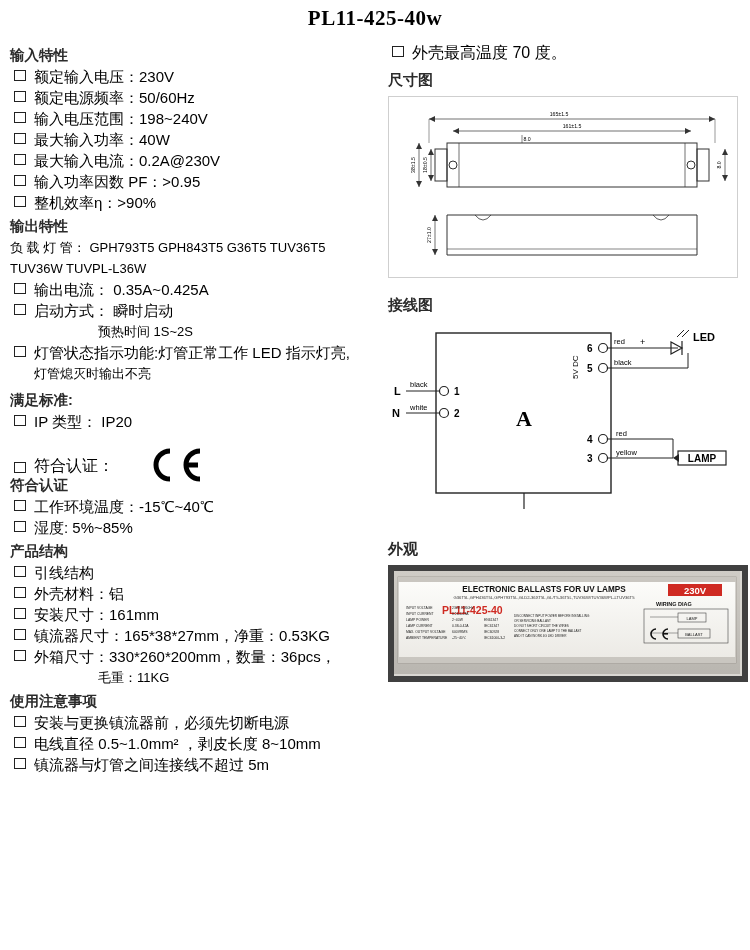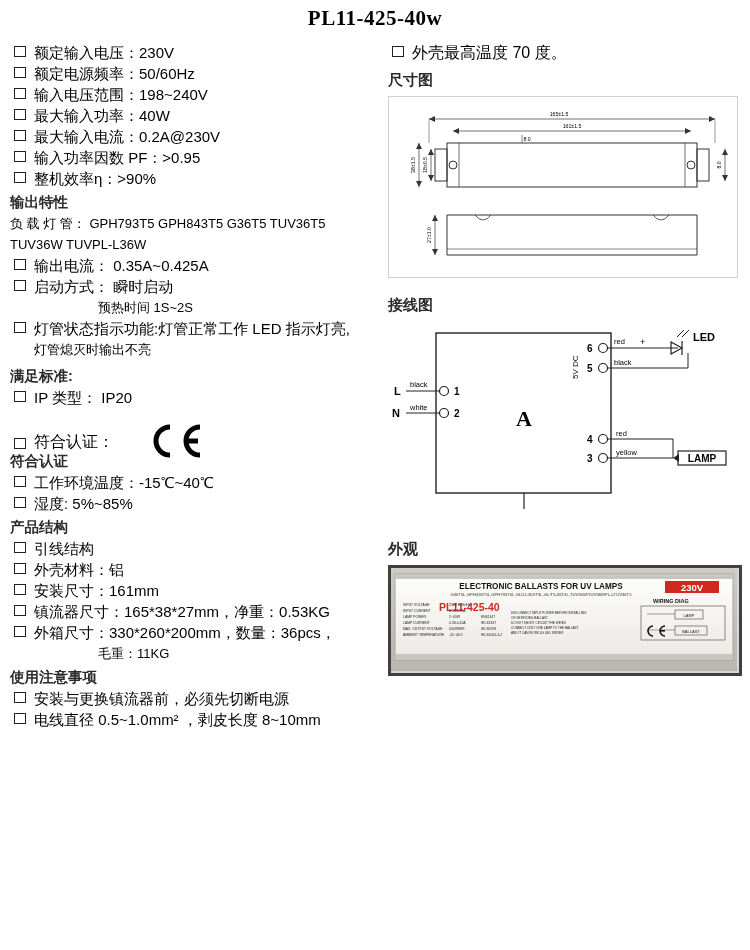--- a/index.html
+++ b/index.html
@@ -43,34 +43,35 @@
 
   
   .r-note{display:flex;align-items:flex-start;font-size:16px;line-height:21px;margin-bottom:4px;}
   .r-head{font-size:15px;font-weight:bold;color:#2b2b2b;margin:8px 0 6px 0;}
   .dim-box{
     border:1px solid #cfcfcf;background:#fff;width:348px;height:180px;position:relative;
   }
   .wire-box{width:348px;height:215px;position:relative;}
   .photo-box{
     width:348px;height:105px;position:relative;background:#d9d7d2;overflow:hidden;
-    border:3px solid #404040;
+    border:6px solid #404040;
   }
   svg{display:block;}
   .tiny{font-size:5.2px;font-family:"Liberation Sans", sans-serif;}
 </style>
 </head>
 <body>
 
 <div class="page">
 
   <div class="title">PL11-425-40w</div>
 
   <div class="col-left">
 
+    <div class="h-sec">输入特性</div>
 
     <div class="bullet-row">
       <span class="bullet"></span>
       <span class="btxt">额定输入电压：230V</span>
     </div>
     <div class="bullet-row">
       <span class="bullet"></span>
       <span class="btxt">额定电源频率：50/60Hz</span>
     </div>
     <div class="bullet-row">
@@ -168,20 +169,24 @@
     <div class="plain indent2">毛重：11KG</div>
 
     <div class="h-sec">使用注意事项</div>
     <div class="bullet-row">
       <span class="bullet"></span>
       <span class="btxt">安装与更换镇流器前，必须先切断电源</span>
     </div>
     <div class="bullet-row">
       <span class="bullet"></span>
       <span class="btxt">电线直径 0.5~1.0mm² ，剥皮长度 8~10mm</span>
+    </div>
+    <div class="bullet-row">
+      <span class="bullet"></span>
+      <span class="btxt">镇流器与灯管之间连接线不超过 5m</span>
     </div>
   </div>
 
   <div class="col-right">
 
     <div class="r-note">
       <span class="bullet"></span>
       <span class="btxt">外壳最高温度 70 度。</span>
     </div>
 

